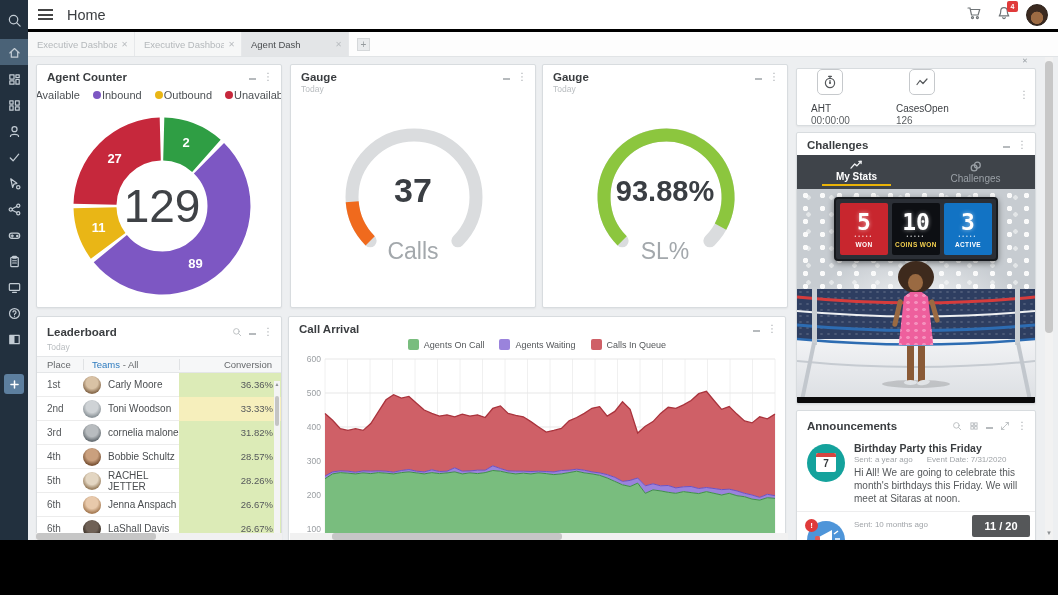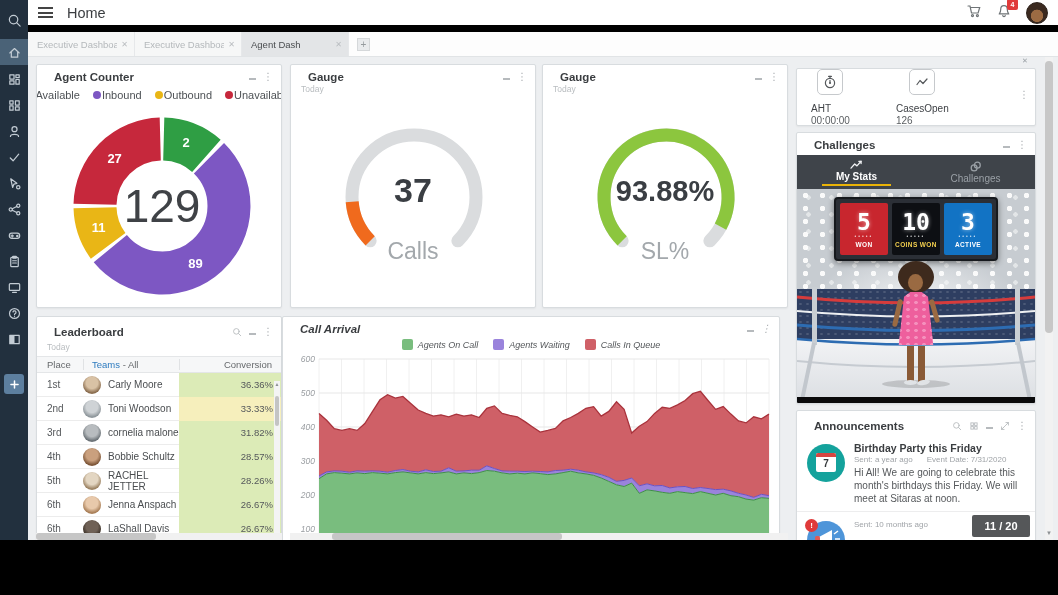--- a/index.html
+++ b/index.html
@@ -10,56 +10,56 @@
   
   #sidebar { position:absolute; left:0; top:0; width:28px; height:540px; background:#22303e; z-index:20; display:flex; flex-direction:column; align-items:center; }
   .sb-item { width:28px; height:24px; margin:1px 0; display:flex; align-items:center; justify-content:center; cursor:pointer; }
   .sb-item svg { width:15px; height:15px; stroke:#c3ccd4; fill:none; stroke-width:1.3; stroke-linecap:round; stroke-linejoin:round; }
   .sb-item:first-child { margin-top:8px; margin-bottom:6px; }
   .sb-item.active { background:#4a6277; height:26px; }
   .sb-item.add { width:20px; height:20px; background:#5d7f9f; border-radius:3px; margin-top:22px; }
   .sb-item.add svg { stroke:#fff; stroke-width:1.6; }
 
   
-  #topbar { position:absolute; left:28px; top:0; width:1030px; height:32px; background:#fff; border-bottom:7px solid #000000; display:flex; align-items:center; }
+  #topbar { position:absolute; left:28px; top:0; width:1030px; height:32px; background:#fff; border-bottom:3px solid #000000; display:flex; align-items:center; }
   .hamburger { margin-left:10px; width:15px; cursor:pointer; }
   .hamburger div { height:2px; background:#444; margin:2.5px 0; }
   .tb-title { margin-left:14px; font-size:14.5px; color:#3a3d40; }
   .tb-right { margin-left:auto; display:flex; align-items:center; gap:14px; margin-right:10px; }
   .tb-ic svg { width:16px; height:16px; stroke:#6f7477; fill:none; stroke-width:1.2; stroke-linecap:round; }
   .bell-wrap { position:relative; }
   .nbadge { position:absolute; top:-4px; right:-6px; min-width:11px; height:11px; background:#e03a3a; color:#fff; font-size:7px; font-weight:bold; text-align:center; line-height:11px; border-radius:2px; padding:0 1px; }
   .tb-avatar { width:22px; height:22px; border-radius:50%; background:radial-gradient(circle at 50% 64%, #9c6b43 0 36%, #3b2a20 40%); border:1px solid #2c211a; cursor:pointer; }
 
   
   #tabbar { position:absolute; left:28px; top:32px; width:1030px; height:25px; background:#fdfdfd; border-bottom:1px solid #e1e4e6; display:flex; align-items:stretch; }
   .tab { width:107px; background:#f6f7f7; border-right:1px solid #e6e8ea; display:flex; align-items:center; padding:0 6px 0 9px; cursor:pointer; }
   .tab.active { background:#e3e5e7; }
   .tab-lab { flex:1; font-size:9.5px; color:#b4b8bb; white-space:nowrap; overflow:hidden; }
   .tab.active .tab-lab { color:#4a4d50; }
   .tab-x { font-size:8px; color:#b9bdc0; margin-left:4px; cursor:pointer; }
   .tab-add { width:13px; height:13px; margin:6px 0 0 8px; background:#e9ebed; border:1px solid #d5d8da; color:#969b9e; font-size:10px; line-height:11px; text-align:center; cursor:pointer; }
 
   
   .card { position:absolute; background:#fff; border:1px solid #d8dcdf; border-radius:2px; box-shadow:0 1px 2px rgba(0,0,0,.05); overflow:hidden; }
-  .card-head { display:flex; align-items:center; padding:6px 8px 0 17px;gap:28px; }
+  .card-head { display:flex; align-items:center; padding:6px 8px 0 10px;gap:28px; }
   .card-title { font-size:11.5px; font-weight:bold; color:#3a3d40; }
   .card-sub { font-size:8.5px; color:#b9bdc0; padding:1px 0 0 10px; }
   .card-acts { margin-left:auto; display:flex; align-items:center; gap:7px; }
   .ic-min { width:7px; height:6px; border-bottom:2px solid #b6babd; cursor:pointer; }
   .ic-kebab { font-size:10px; color:#a9adb1; cursor:pointer; line-height:8px; }
   .ic-sm svg { width:10px; height:10px; stroke:#b6babd; fill:none; stroke-width:1.4; stroke-linecap:round; cursor:pointer; }
 
   #card-agent { left:36px; top:64px; width:246px; height:244px; }
   #card-g1 { left:290px; top:64px; width:246px; height:244px; }
   #card-g2 { left:542px; top:64px; width:246px; height:244px; }
   #card-kpi { left:796px; top:68px; width:240px; height:58px; }
   #card-ch { left:796px; top:132px; width:240px; height:272px; }
   #card-lb { left:36px; top:316px; width:246px; height:230px; }
-  #card-ca { left:282px; top:316px; width:498px; height:230px;font-style:italic; }
+  #card-ca { left:288px; top:316px; width:498px; height:230px; }
   #card-an { left:796px; top:410px; width:240px; height:136px; }
 
   
   #donut-legend { display:flex; justify-content:center; gap:13px; margin-top:6px; }
   .dl-item { display:flex; align-items:center; gap:1px; font-size:11px; color:#4e5256; }
   .dl-dot { width:8px; height:8px; border-radius:50%; }
   #donut-box { position:absolute; left:25px; top:46px; width:200px; height:190px; }
 
   
   .gauge-box { position:absolute; left:23px; top:40px; width:200px; height:180px; }

